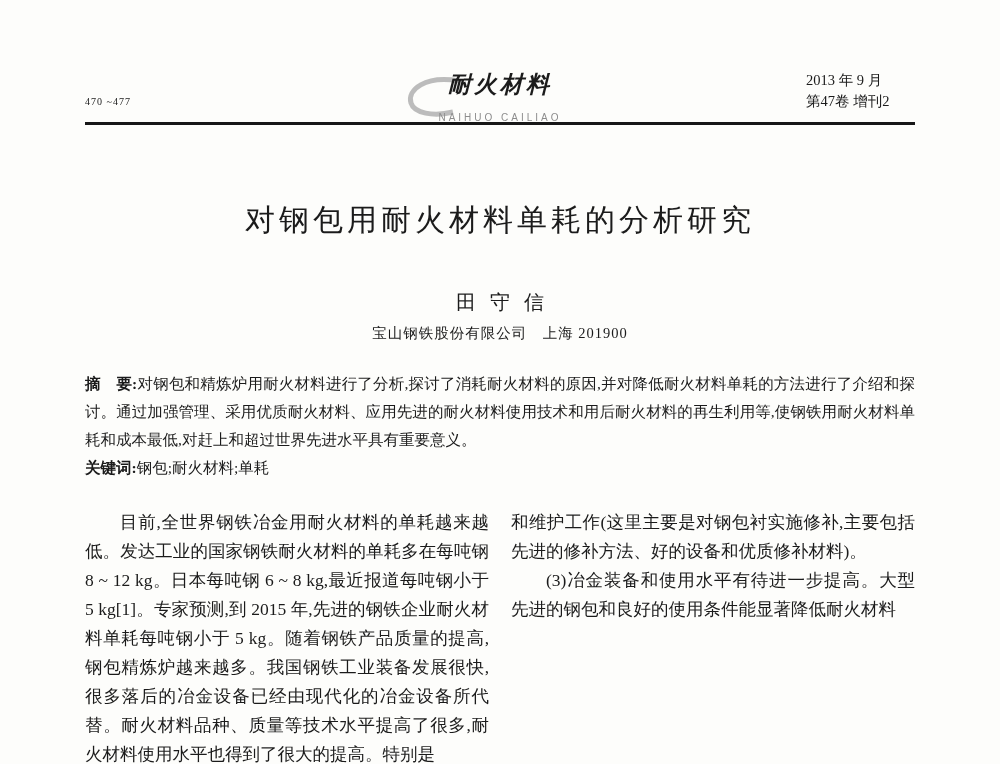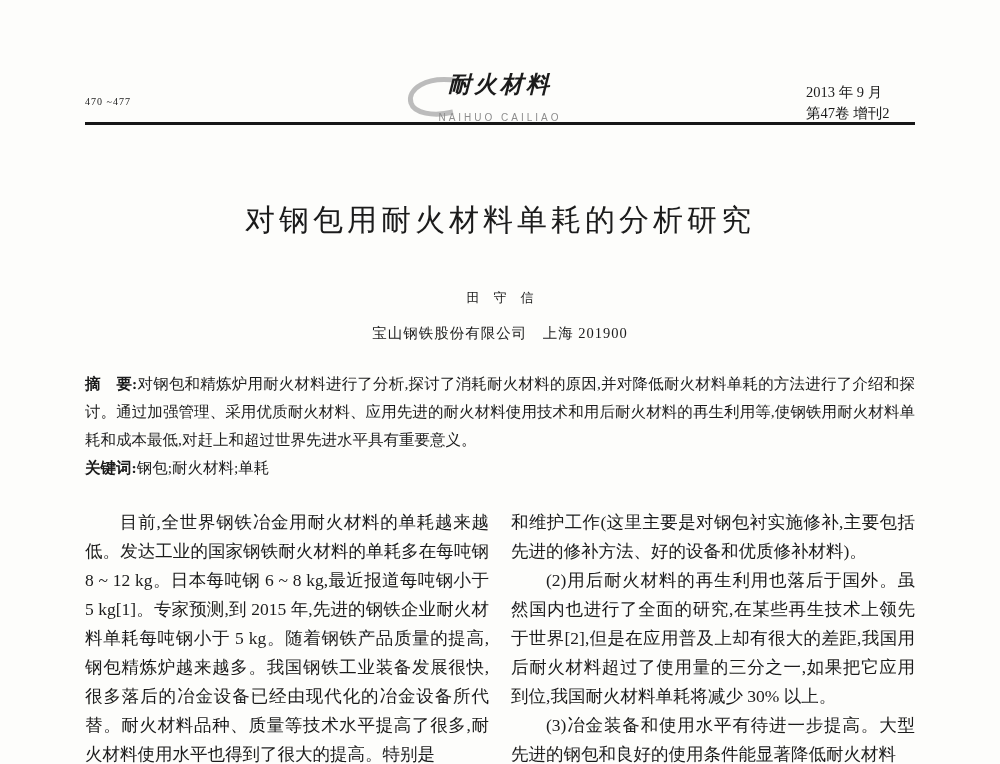--- a/index.html
+++ b/index.html
@@ -10,28 +10,28 @@
     color:#1b1b1b;
   }
   .page{position:relative;width:1000px;height:764px;background:#fdfdfb;overflow:hidden;}
 
   
   .page-range{position:absolute;left:85px;top:96px;font-size:10px;letter-spacing:1px;}
   .logo{position:absolute;left:50%;top:72px;transform:translateX(-50%);width:230px;height:50px;text-align:center;}
   .logo .swoosh{position:absolute;left:18px;top:2px;z-index:0;}
   .logo-cn{position:relative;z-index:1;font-size:23px;font-weight:bold;font-style:italic;letter-spacing:3px;line-height:26px;text-align:center;}
   .logo-en{position:relative;z-index:1;font-size:10px;color:#8d8d8d;letter-spacing:3px;margin-top:14px;font-family:"Liberation Sans",sans-serif;}
-  .issue{position:absolute;left:806px;top:82px;font-size:14.5px;line-height:21px;white-space:nowrap;}
+  .issue{position:absolute;left:806px;top:70px;font-size:14.5px;line-height:21px;white-space:nowrap;}
   .header-rule{position:absolute;left:85px;top:122px;width:830px;height:3px;background:#171717;}
 
   
   .title{position:absolute;top:200px;left:0;width:100%;text-align:center;
          font-size:30px;font-weight:normal;letter-spacing:4px;margin:0;}
   .author{position:absolute;top:289px;left:0;width:100%;text-align:center;
-          font-size:13px;letter-spacing:14px;text-indent:14px;}
+          font-size:20px;letter-spacing:14px;text-indent:14px;}
   .affiliation{position:absolute;top:324px;left:0;width:100%;text-align:center;
                font-size:14.5px;letter-spacing:1px;}
 
   
   .abstract{position:absolute;top:370px;left:85px;width:830px;
             font-size:15.5px;line-height:28px;text-align:justify;}
   .abstract p{margin:0;}
   .abstract b{font-weight:bold;}
 
   
@@ -71,18 +71,17 @@
     <p><b>摘　要:</b><span>对钢包和精炼炉用耐火材料进行了分析,探讨了消耗耐火材料的原因,并对降低耐火材料单耗的方法进行了介绍和探讨。通过加强管理、采用优质耐火材料、应用先进的耐火材料使用技术和用后耐火材料的再生利用等,使钢铁用耐火材料单耗和成本最低,对赶上和超过世界先进水平具有重要意义。</span></p>
     <p><b>关键词:</b><span>钢包;耐火材料;单耗</span></p>
   </div>
 
   <div class="columns">
     <div class="col">
       <p class="indent">目前,全世界钢铁冶金用耐火材料的单耗越来越低。发达工业的国家钢铁耐火材料的单耗多在每吨钢 8 ~ 12 kg。日本每吨钢 6 ~ 8 kg,最近报道每吨钢小于 5 kg[1]。专家预测,到 2015 年,先进的钢铁企业耐火材料单耗每吨钢小于 5 kg。随着钢铁产品质量的提高,钢包精炼炉越来越多。我国钢铁工业装备发展很快,很多落后的冶金设备已经由现代化的冶金设备所代替。耐火材料品种、质量等技术水平提高了很多,耐火材料使用水平也得到了很大的提高。特别是</p>
     </div>
     <div class="col">
       <p>和维护工作(这里主要是对钢包衬实施修补,主要包括先进的修补方法、好的设备和优质修补材料)。</p>
-      <p class="indent">(2)用后耐火材料的再生利用也落后于国外。虽然国内也进行了全面的研究,在某些再生技术上领先于世界[2],但是在应用普及上却有很大的差距,我国用后耐火材料超过了使用量的三分之一,如果把它应用到位,我国耐火材料单耗将减少 30% 以上。</p>
       <p class="indent">(3)冶金装备和使用水平有待进一步提高。大型先进的钢包和良好的使用条件能显著降低耐火材料</p>
     </div>
   </div>
 
 </div>
 
 </body></html>

